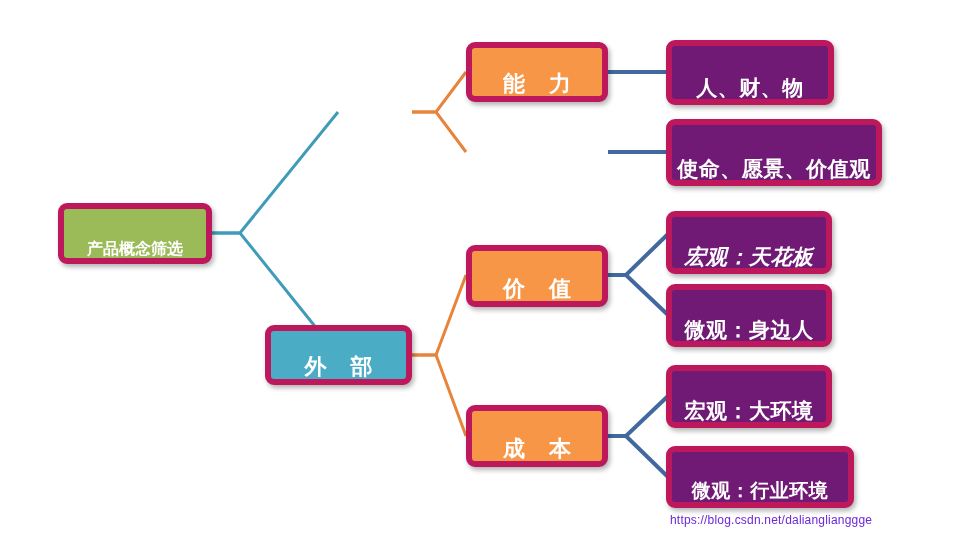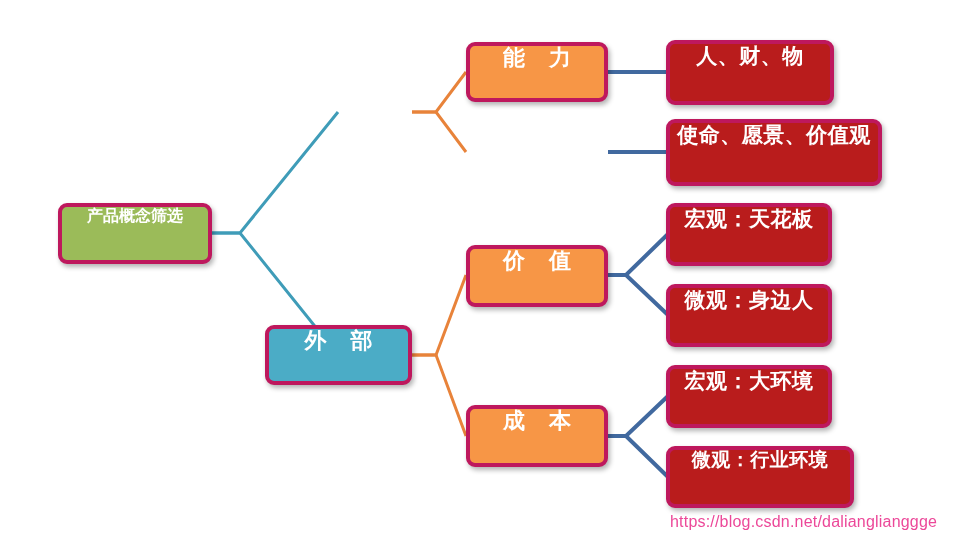--- a/index.html
+++ b/index.html
@@ -9,47 +9,47 @@
     font-family:"Liberation Sans","DejaVu Sans",sans-serif;
     overflow:hidden;
   }
   #stage{position:relative;width:960px;height:540px;background:#fff;}
 
   svg#edges{position:absolute;left:0;top:0;width:960px;height:540px;}
 
   .node{
     position:absolute;
     box-sizing:border-box;
-    display:flex;align-items:flex-start;justify-content:center;
+    display:flex;align-items:flex-end;justify-content:center;
     text-align:center;
     color:#ffffff;
     font-weight:bold;
-    border:4px solid #be185d;
+    border:6px solid #be185d;
     border-radius:9px;
     box-shadow:2px 3px 5px rgba(0,0,0,0.30);
     line-height:1.1;
     letter-spacing:0.5px;
     -webkit-font-smoothing:antialiased;
   }
   .n-green{background:#9bbb59;}
   .n-teal{background:#4bacc6;}
   .n-orange{background:#f79646;}
-  .n-blue{background:#b91c1c;}
+  .n-blue{background:#701a75;}
 
   .lvl1{font-size:16px;letter-spacing:0px;}
   .lvl2{font-size:22px;letter-spacing:9px;text-indent:9px;}
   .lvl3{font-size:22px;letter-spacing:9px;text-indent:9px;}
   .lvl4{font-size:21px;letter-spacing:0.5px;}
   .lvl4.small{font-size:19px;}
 
   #watermark{
     position:absolute;
     left:670px;top:513px;
-    font-size:16px;
-    color:#ec4899;
+    font-size:12px;
+    color:#6d28d9;
     font-family:"Liberation Sans","DejaVu Sans",sans-serif;
     white-space:nowrap;
     letter-spacing:0.2px;
     user-select:none;
   }
 </style>
 </head>
 <body>
 
 <div id="stage">
@@ -99,21 +99,21 @@
   </div>
 
   <div class="node n-blue lvl4" style="left:666px;top:40px;width:168px;height:65px;">
     <span>人、财、物</span>
   </div>
 
   <div class="node n-blue lvl4" style="left:666px;top:119px;width:216px;height:67px;">
     <span>使命、愿景、价值观</span>
   </div>
 
-  <div class="node n-blue lvl4" style="left:666px;top:203px;width:166px;height:63px;">
+  <div class="node n-blue lvl4" style="left:666px;top:211px;width:166px;height:63px;font-style:italic;">
     <span>宏观：天花板</span>
   </div>
 
   <div class="node n-blue lvl4" style="left:666px;top:284px;width:166px;height:63px;">
     <span>微观：身边人</span>
   </div>
 
   <div class="node n-blue lvl4" style="left:666px;top:365px;width:166px;height:63px;">
     <span>宏观：大环境</span>
   </div>

